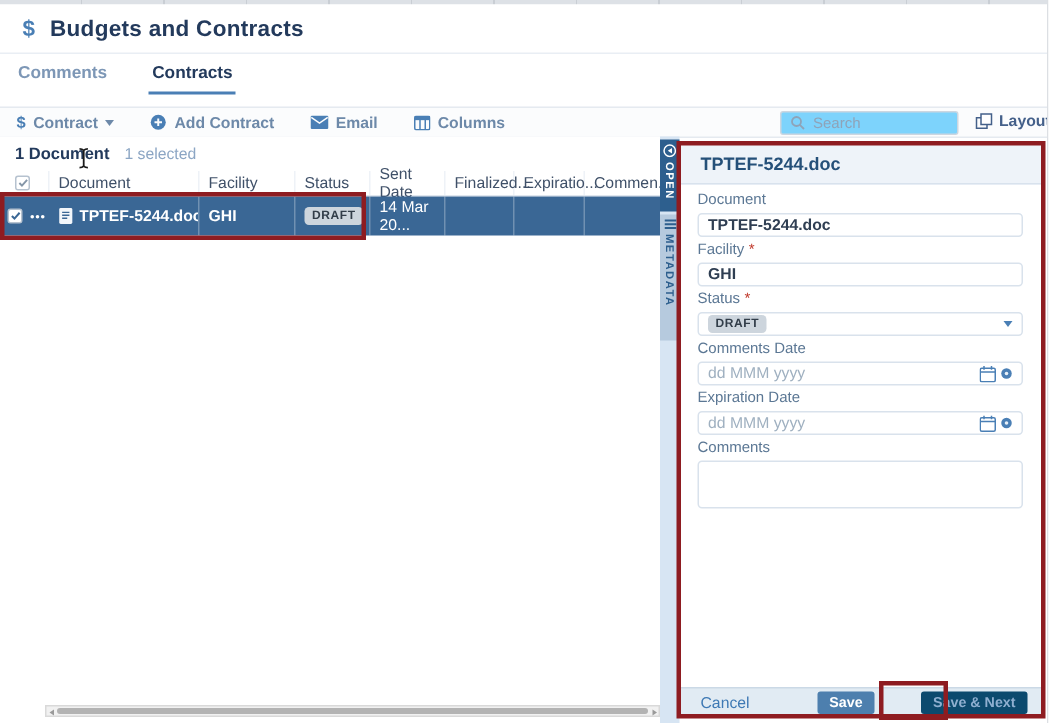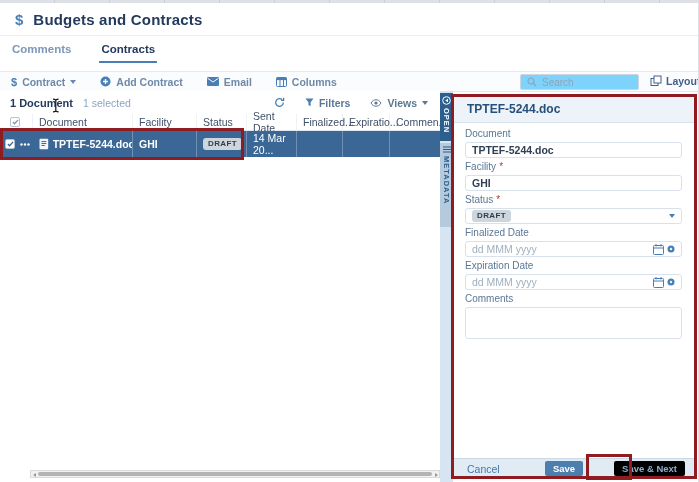--- a/index.html
+++ b/index.html
@@ -110,21 +110,21 @@
   .comments-box { height: 32px; border: 1px solid #d9e2ec; border-radius: 3px; width: 100%;
     resize: none; outline: none; font-family: "Liberation Sans", sans-serif; font-size: 10.5px; padding: 3px 6px; color:#2f3e52; }
 
   .panel-footer { position: absolute; left: 453px; top: 458px; width: 241px; height: 20px;
     background: #e1ebf3; border-top: 1px solid #cbd9e6; display: flex; align-items: center; padding: 0 9px 0 14px; }
   .cancel-link { font-size: 10.5px; font-weight: 400; color: #3e79b4; }
   .btns { margin-left: auto; display: flex; gap: 6px; }
   .btn { height: 15px; border-radius: 2px; font-size: 9.5px; font-weight: 700;
     display: flex; align-items: center; justify-content: center; padding: 0 8px; line-height: 1; margin-left: 25px; }
   .btn.save { background: #4d7fae; color: #fff; }
-  .btn.savenext { background: #000000; color: #8fafd0; }
+  .btn.savenext { background: #0c4a6e; color: #8fafd0; }
 
   
   .anno { position: absolute; border: 3px solid #8e1c21; z-index: 10; pointer-events: none; }
   .anno-row { left: 0px; top: 128px; width: 244px; height: 32px; }
   .anno-panel { left: 451px; top: 94px; width: 246px; height: 385px; }
   .anno-save { left: 586px; top: 454px; width: 46px; height: 26px; }
 
   .cursor { position: absolute; left: 51px; top: 98px; z-index: 20; }
 </style>
 </head>
@@ -185,40 +185,20 @@
         <rect x="1" y="3.5" width="7" height="7" fill="none" stroke="#44608a"></rect>
         <rect x="4" y="1" width="7" height="7" fill="#fff" stroke="#44608a"></rect>
       </svg>
     <span>Layout</span>
 
   </div>
 
   <div class="list-toolbar">
     <span class="doc-count">1 Document</span>
     <span class="sel-count">1 selected</span>
-    <div class="lt-right">
-      <svg width="11" height="11" viewBox="0 0 11 11">
-          <path d="M9.3 5.5a3.8 3.8 0 1 1-1.1-2.7" fill="none" stroke="#4a7fb5" stroke-width="1.3"></path>
-          <path d="M9.6 .8v2.5H7.1" fill="none" stroke="#4a7fb5" stroke-width="1.3"></path>
-        </svg>
-      <div class="lt-item">
-        <svg width="9" height="9" viewBox="0 0 9 9">
-            <path d="M.5.5h8L5.6 4.3v4L3.4 6.9V4.3z" fill="#4a7fb5"></path>
-          </svg>
-        <span>Filters</span>
-      </div>
-      <div class="lt-item">
-        <svg width="12" height="8" viewBox="0 0 12 8">
-            <path d="M1 4C2.5 1.5 4 .8 6 .8S9.5 1.5 11 4C9.5 6.5 8 7.2 6 7.2S2.5 6.5 1 4z" fill="none" stroke="#5b7794"></path>
-            <circle cx="6" cy="4" r="1.6" fill="#5b7794"></circle>
-          </svg>
-        <span>Views</span>
-        <span class="caret" style="border-top-color:#5b7794"></span>
-      </div>
-    </div>
   </div>
 
   <svg class="cursor" width="10" height="15" viewBox="0 0 10 15">
     <path d="M2 1.2c1.2 0 2.2.4 2.8 1 .6-.6 1.6-1 2.8-1M2 13.8c1.2 0 2.2-.4 2.8-1 .6.6 1.6 1 2.8 1M4.8 2.2v10.6" stroke="#1a1a1a" stroke-width="1.2" fill="none"></path>
   </svg>
 
   <div class="grid-header">
     <div class="gh-cell col-sel">
       <span class="checkbox" style="margin-left:4px">
         <svg width="7" height="6" viewBox="0 0 8 7">
@@ -311,21 +291,21 @@
         <div class="f-label"><span>Status</span><span class="req">*</span></div>
         <div class="f-input">
           <span class="badge">DRAFT</span>
           <span class="spacer"></span>
           <span class="caret blue"></span>
         </div>
       </div>
 
 
       <div class="field">
-        <div class="f-label">Finalized Date</div>
+        <div class="f-label">Comments Date</div>
         <div class="f-input">
           <span class="ph">dd MMM yyyy</span>
           <span class="spacer"></span>
           <span class="icon-pair">
             <svg width="11" height="11" viewBox="0 0 11 11">
                 <rect x=".5" y="1.5" width="10" height="9" rx="1" fill="none" stroke="#4a7fb5"></rect>
                 <path d="M.5 4h10" stroke="#4a7fb5"></path>
                 <path d="M3 0v2.5M8 0v2.5" stroke="#4a7fb5"></path>
               </svg>
             <svg width="8" height="8" viewBox="0 0 8 8">

